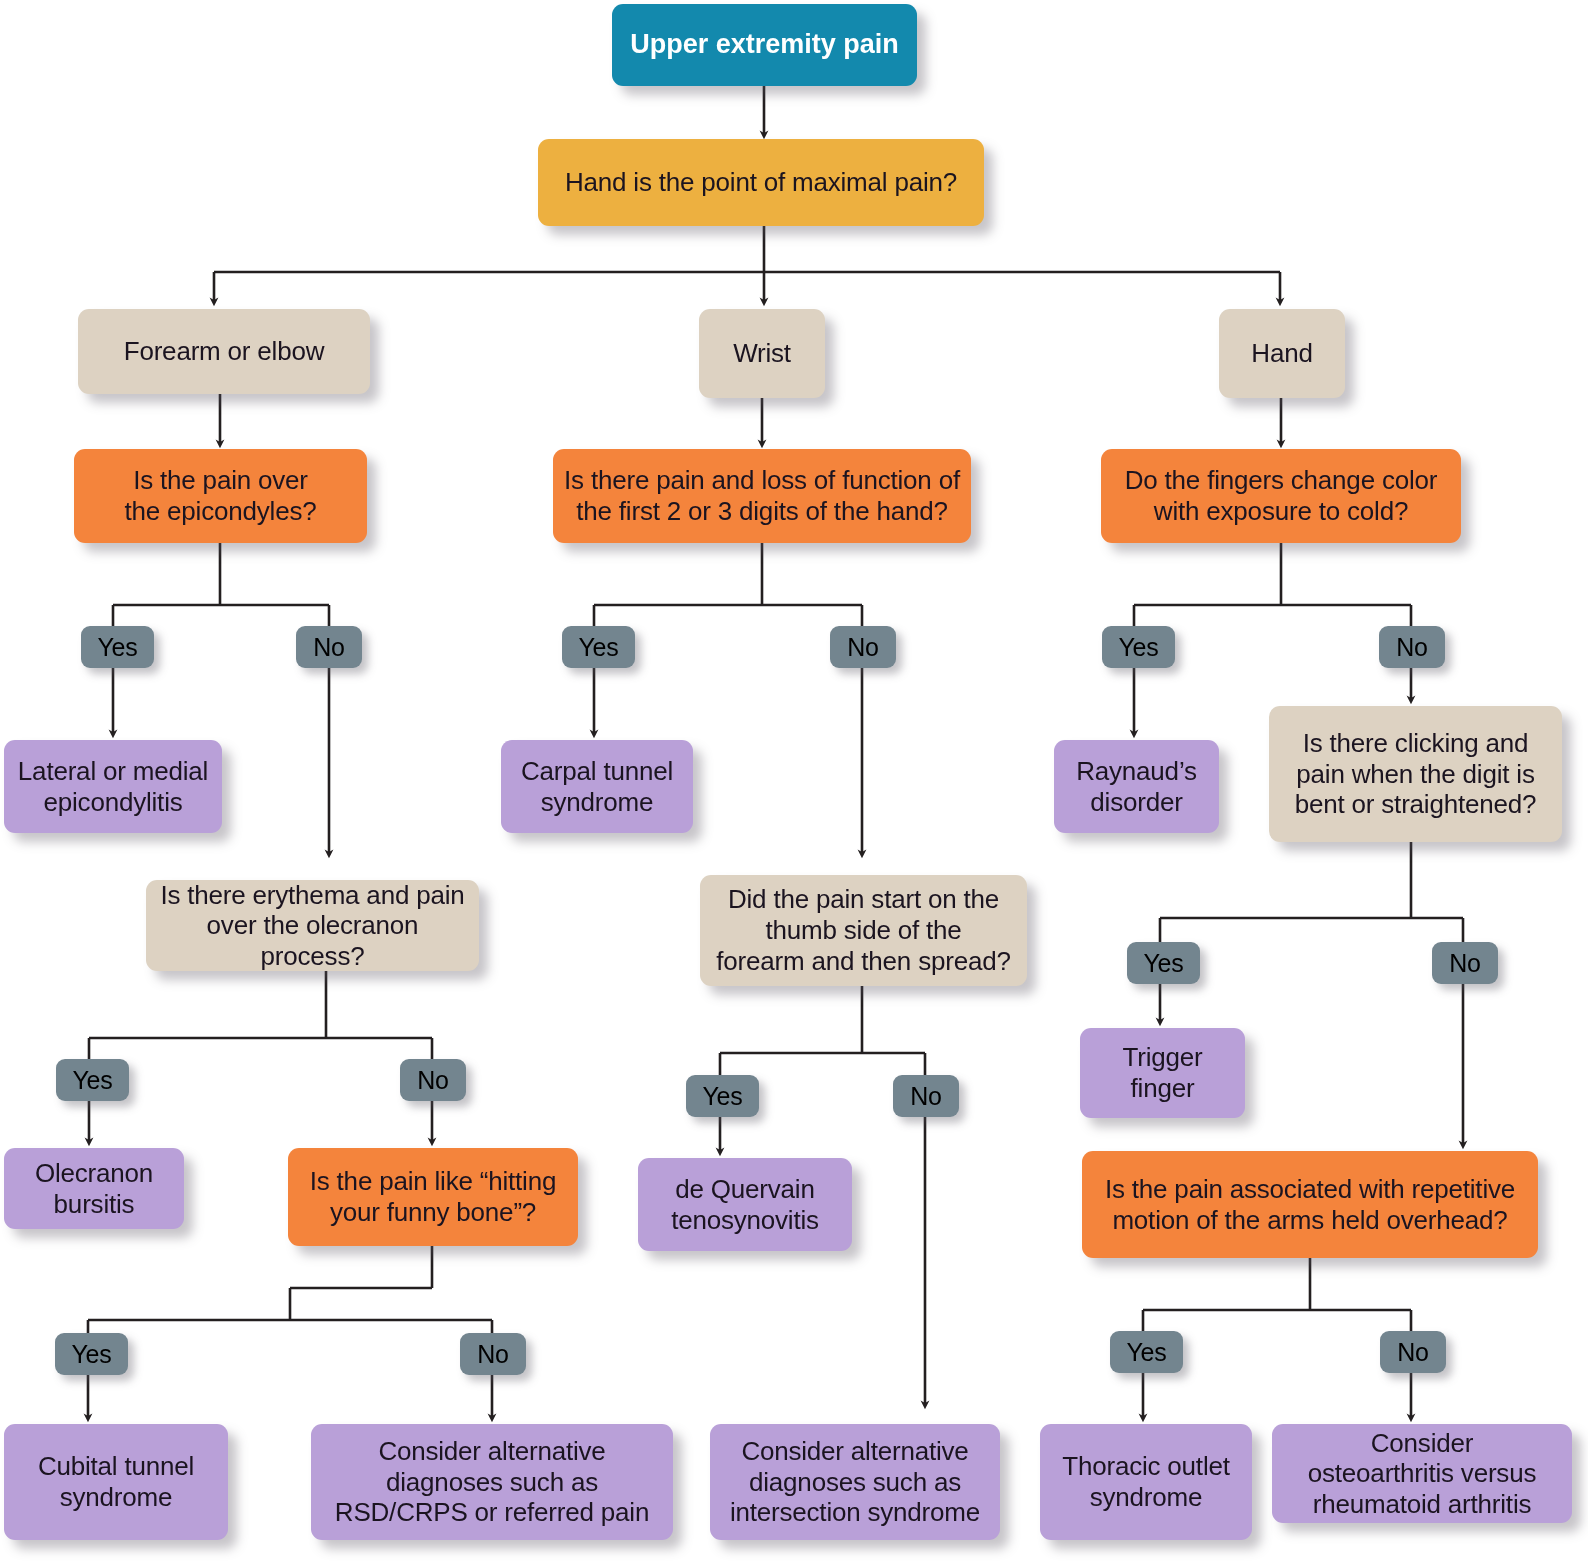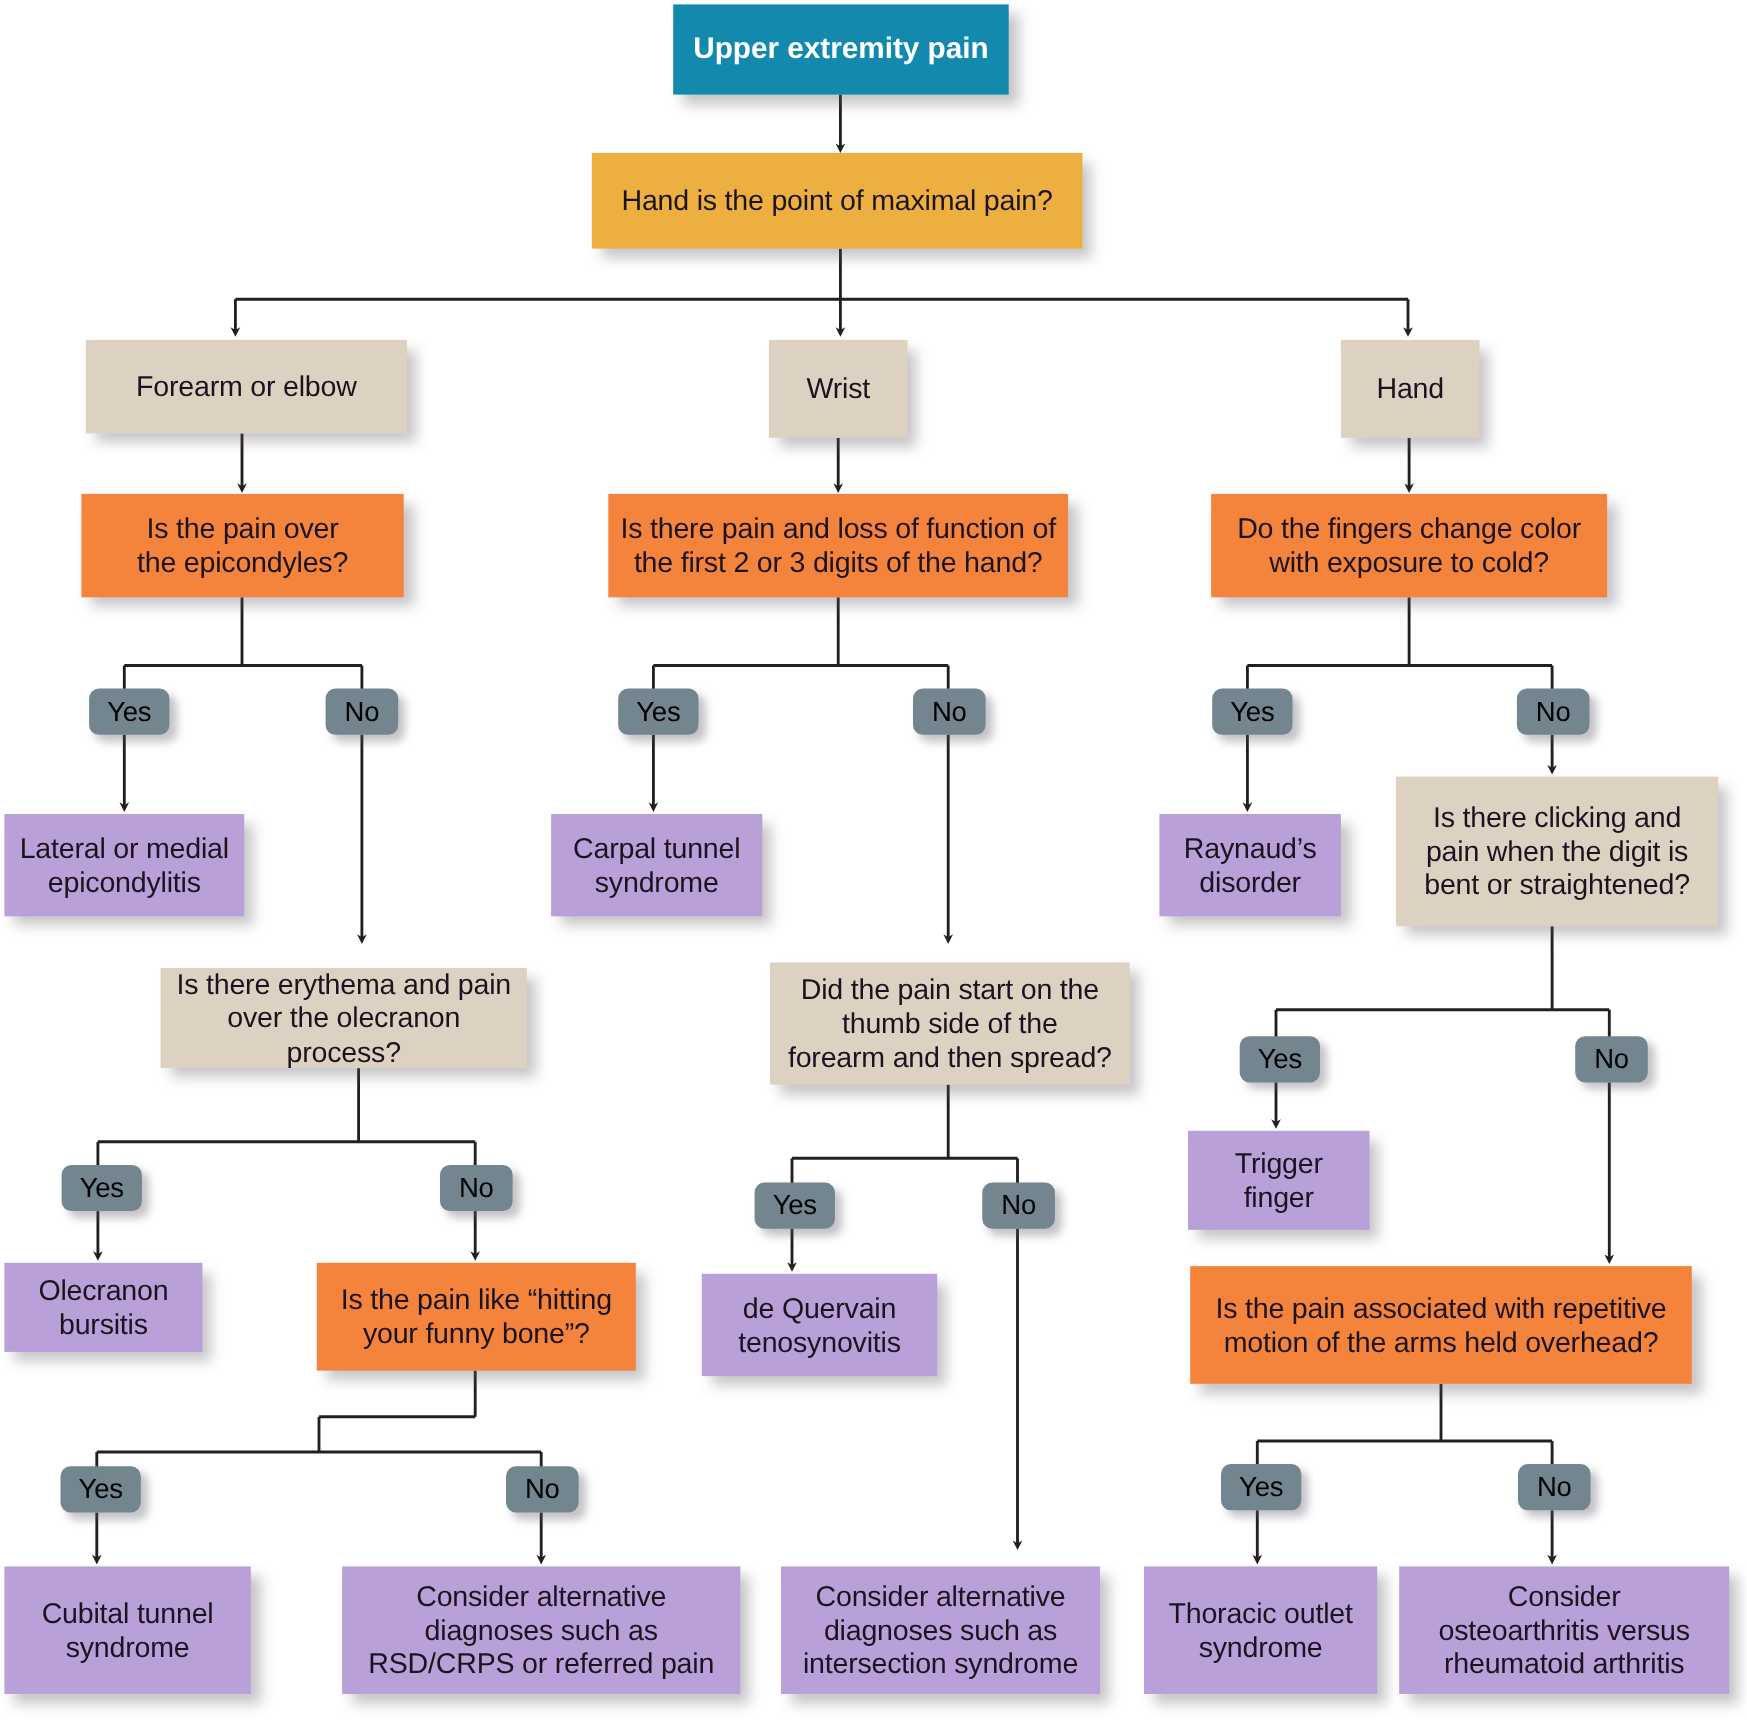--- a/index.html
+++ b/index.html
@@ -24,21 +24,21 @@
     pointer-events: none;
     z-index: 1;
   }
   .node {
     position: absolute;
     box-sizing: border-box;
     display: flex;
     align-items: center;
     justify-content: center;
     text-align: center;
-    border-radius: 0;
+    border-radius: 11px;
     z-index: 3;
     padding: 4px 10px;
     line-height: 1.18;
     color: #1b1420;
     letter-spacing: -0.2px;
     box-shadow: 9px 9px 11px rgba(90,86,96,0.34);
   }
   .node .txt { display: block; width: 100%; }
 
   .n-root {
@@ -239,21 +239,21 @@
   </div>
 
   <div class="node n-purple" style="left:710px; top:1424px; width:290px; height:116px;">
     <span class="txt">Consider alternative<br>diagnoses such as<br>intersection syndrome</span>
   </div>
 
   <div class="node n-purple" style="left:1040px; top:1424px; width:212px; height:116px;">
     <span class="txt">Thoracic outlet<br>syndrome</span>
   </div>
 
-  <div class="node n-purple" style="left:1272px; top:1424px; width:300px; height:116px;">
+  <div class="node n-purple" style="left:1272px; top:1424px; width:300px; height:99px;">
     <span class="txt">Consider<br>osteoarthritis versus<br>rheumatoid arthritis</span>
   </div>
 
   <div class="badge" style="left:81px; top:626px; width:73px;">
     <span>Yes</span>
   </div>
   <div class="badge" style="left:296px; top:626px; width:66px;">
     <span>No</span>
   </div>
 

